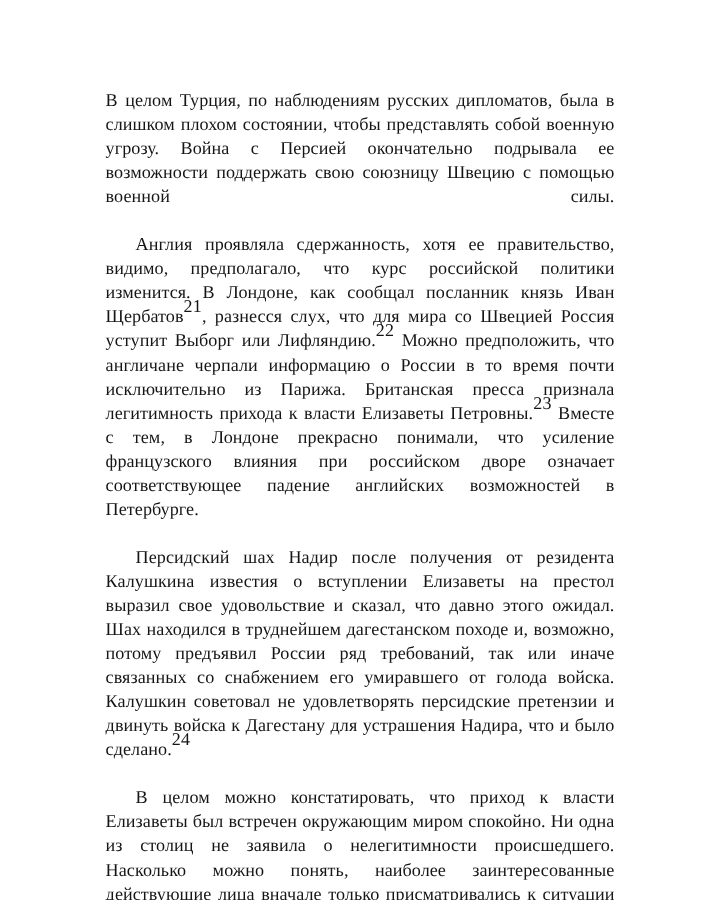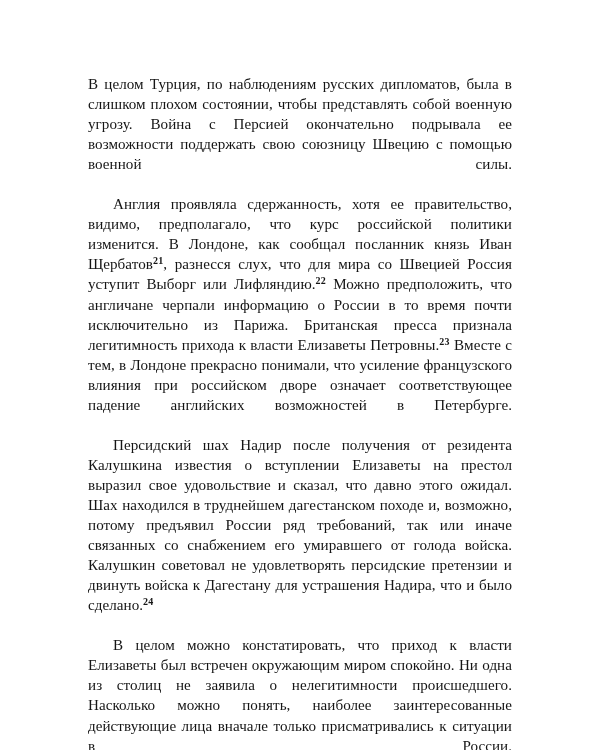--- a/index.html
+++ b/index.html
@@ -49,26 +49,25 @@
   }
 
   
   p.para::after {
     content: "";
     display: inline-block;
     width: 100%;
   }
 
   sup.fn {
-    font-size: 10px;
+    font-size: 15px;
     line-height: 0;
     vertical-align: 0.52em;
     letter-spacing: 0.2px;
     font-family: "Liberation Serif", "DejaVu Serif", serif;
-    font-weight: bold;
   }
 </style>
 </head>
 <body style="color: rgb(21, 21, 21);">
 
 <div id="page" style="background: rgb(255, 255, 255);">
   <div id="text-column">
       <p class="para first"><span>В целом Турция, по наблюдениям русских дипломатов, была в слишком плохом состоянии, чтобы представлять собой военную угрозу. Война с Персией окончательно подрывала ее возможности поддержать свою союзницу Швецию с помощью военной силы.</span></p>
       <p class="para"><span>Англия проявляла сдержанность, хотя ее правительство, видимо, предполагало, что курс российской политики изменится. В Лондоне, как сообщал посланник князь Иван Щербатов</span><sup class="fn">21</sup><span>, разнесся слух, что для мира со Швецией Россия уступит Выборг или Лифляндию.</span><sup class="fn">22</sup><span> Можно предположить, что англичане черпали информацию о России в то время почти исключительно из Парижа. Британская пресса признала легитимность прихода к власти Елизаветы Петровны.</span><sup class="fn">23</sup><span> Вместе с тем, в Лондоне прекрасно понимали, что усиление французского влияния при российском дворе означает соответствующее падение английских возможностей в Петербурге.</span></p>
       <p class="para"><span>Персидский шах Надир после получения от резидента Калушкина известия о вступлении Елизаветы на престол выразил свое удовольствие и сказал, что давно этого ожидал. Шах находился в труднейшем дагестанском походе и, возможно, потому предъявил России ряд требований, так или иначе связанных со снабжением его умиравшего от голода войска. Калушкин советовал не удовлетворять персидские претензии и двинуть войска к Дагестану для устрашения Надира, что и было сделано.</span><sup class="fn">24</sup></p>

